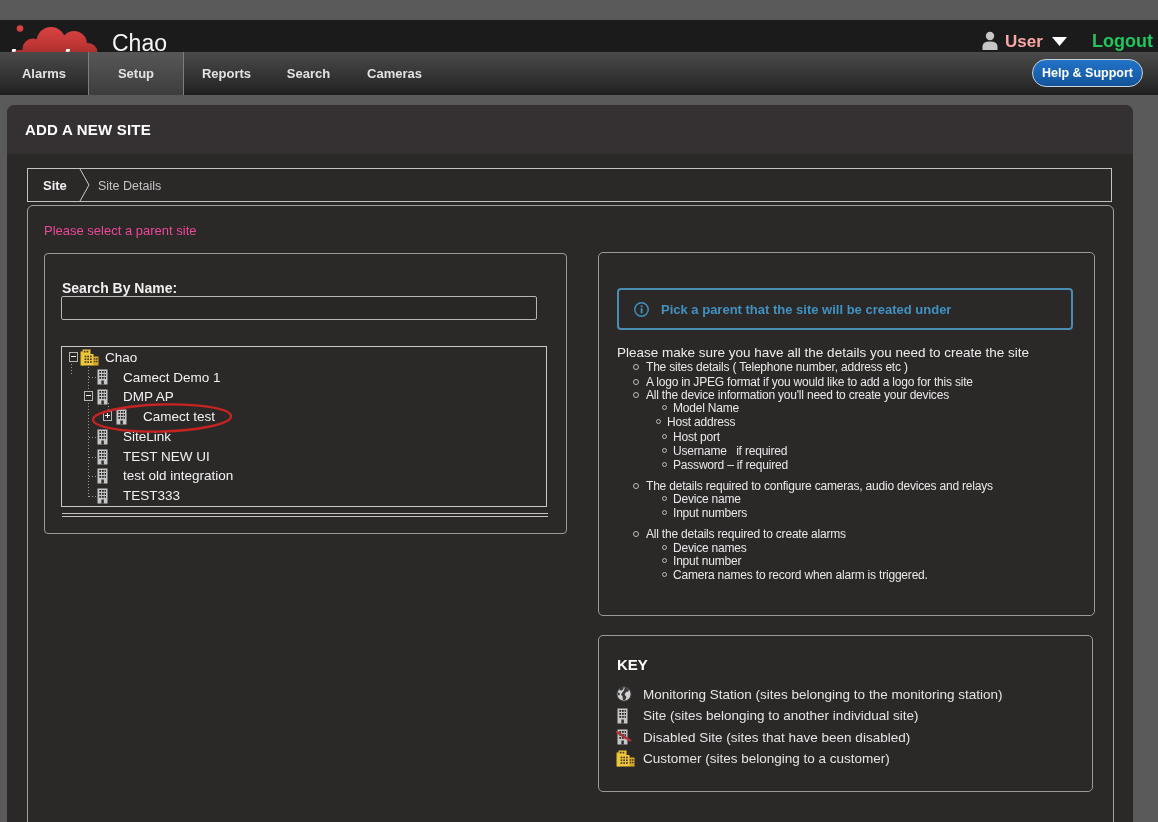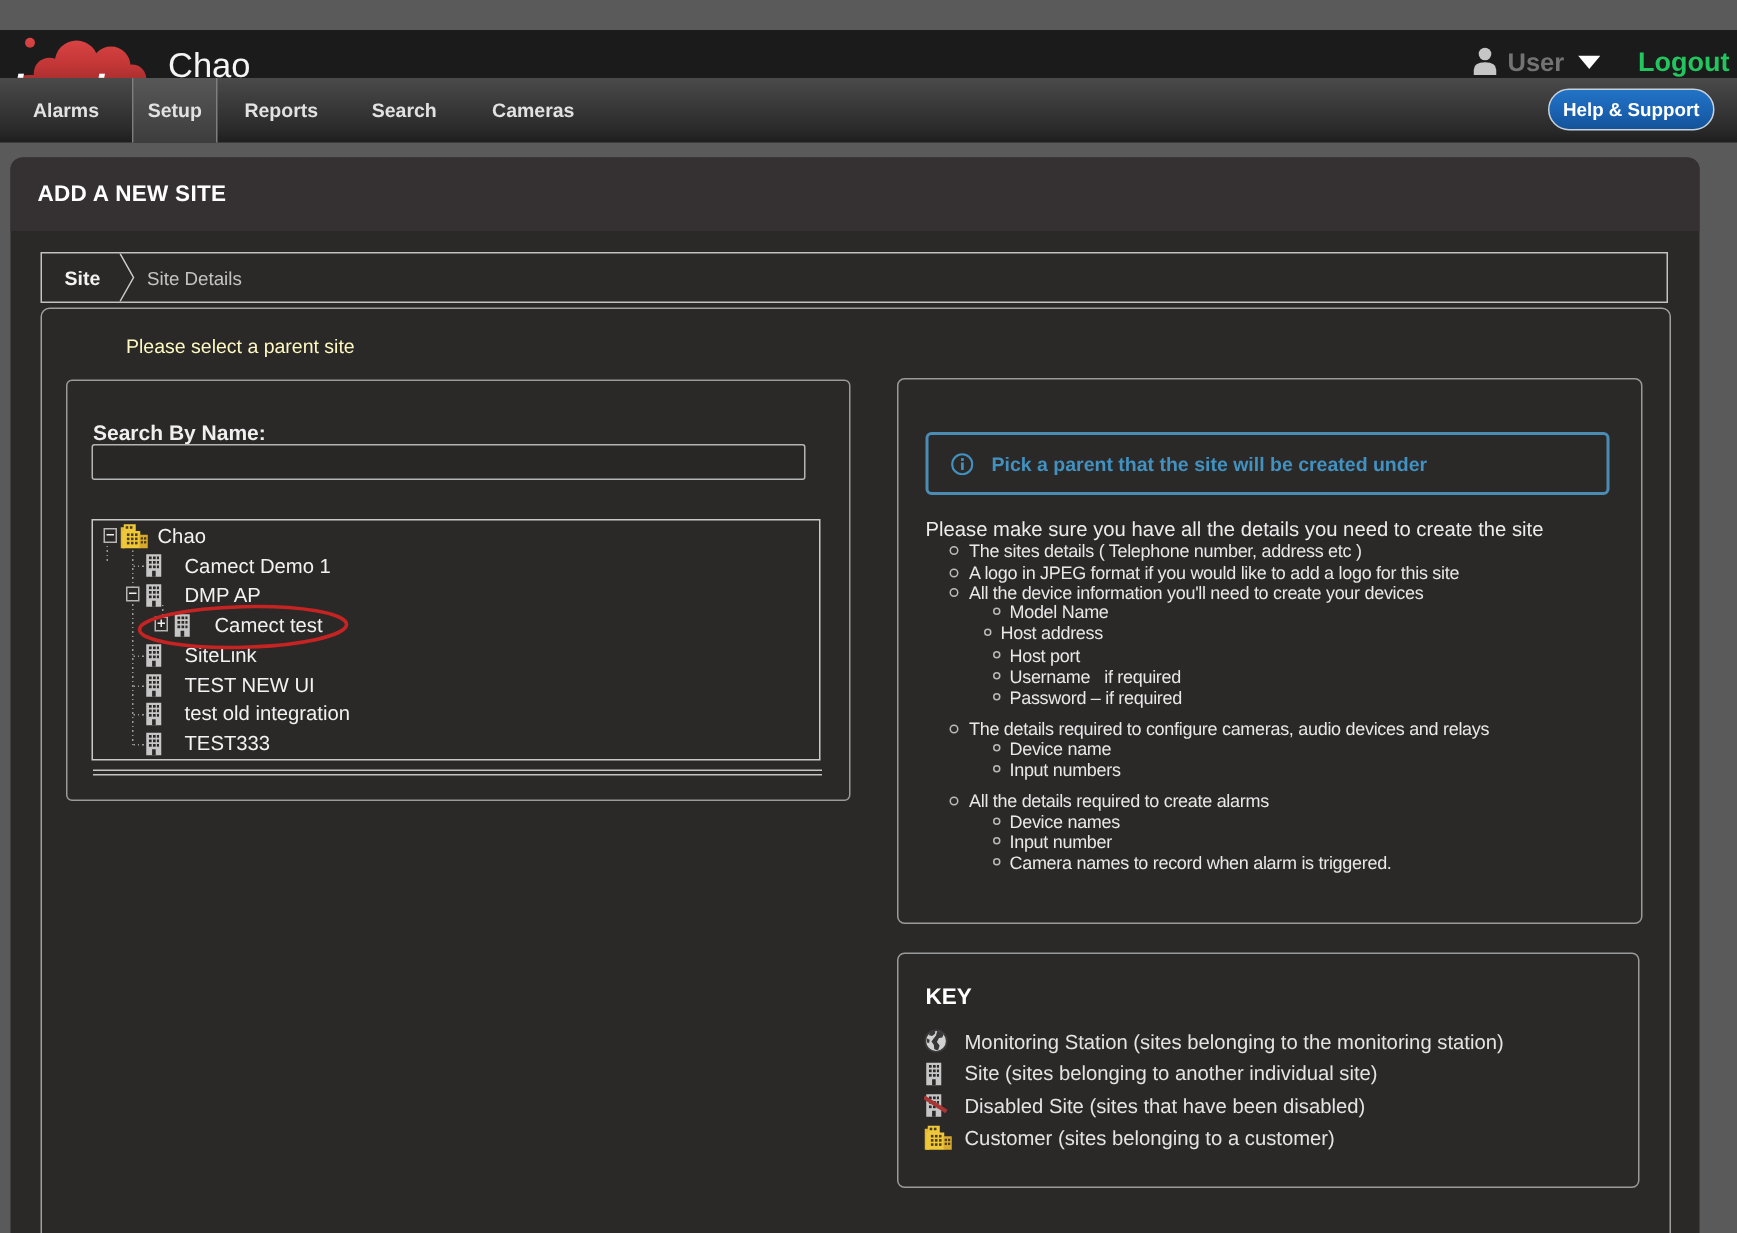--- a/index.html
+++ b/index.html
@@ -3,21 +3,21 @@
 <meta charset="utf-8">
 <style>
   * { margin:0; padding:0; box-sizing:border-box; }
   html,body { width:1158px; height:822px; overflow:hidden; }
   body { background:#5a5a5a; font-family:"Liberation Sans", sans-serif; position:relative; }
   .abs { position:absolute; }
 
   
   #topbar { position:absolute; left:0; top:0; width:1158px; height:40px; background:#1b1b1b;margin-top:20px; }
   #chao { position:absolute; left:112px; top:10px; font-size:23px; color:#f5f5f5; }
-  #user { position:absolute; left:1005px; top:12px; font-size:17px; font-weight:bold; color:#737373; }
+  #user { position:absolute; left:1005px; top:12px; font-size:17px; font-weight:bold; color:#fca5a5; }
   #logout { position:absolute; left:1092px; top:11px; font-size:18px; font-weight:bold; color:#22c55e; }
 
   
   #navbar { position:absolute; left:0; top:52px; width:1158px; height:43px;
     background:linear-gradient(180deg,#4a4a4a 0%,#383838 45%,#2a2a2a 80%,#1e1e1e 100%); }
   .tab { float:left; height:43px; line-height:43px; text-align:center; color:#e2e2e2;
     font-size:13px; font-weight:bold; }
   #tab-setup { background:linear-gradient(180deg,#575757 0%,#494949 55%,#3d3d3d 100%);
     border-left:1px solid #7e7e7e; border-right:1px solid #7e7e7e; }
   #helpbtn { position:absolute; left:1032px; top:7px; width:111px; height:28px; border-radius:14px;
@@ -35,21 +35,21 @@
 
   
   #crumb { position:absolute; left:20px; top:63px; width:1085px; height:34px;
     border:1px solid #c2c2c2; background:#2b2828; }
   #crumb .site { position:absolute; left:15px; top:9px; font-size:13px; font-weight:bold; color:#f2f2f2; }
   #crumb .sited { position:absolute; left:70px; top:10px; font-size:12.5px; color:#c4c4c4; }
 
   
   #bigbox { position:absolute; left:20px; top:100px; width:1087px; height:640px;
     border:1px solid #a0a0a0; border-radius:6px; }
-  #pselect { position:absolute; left:37px; top:118px; font-size:13px; color:#fef9c3;margin-left:40px; }
+  #pselect { position:absolute; left:37px; top:118px; font-size:13px; color:#ec4899; }
 
   
   #lpanel { position:absolute; left:37px; top:148px; width:523px; height:281px;
     border:1px solid #9a9a9a; border-radius:4px; }
   #searchlbl { position:absolute; left:55px; top:175px; font-size:14px; font-weight:bold; color:#efefef; }
   #searchinput { position:absolute; left:54px; top:191px; width:476px; height:24px;
     border:1px solid #b5b5b5; border-radius:2px; background:#292626; }
   #treebox { position:absolute; left:54px; top:241px; width:486px; height:161px;
     border:1px solid #c9c9c9; }
   .divline { position:absolute; left:55px; width:486px; height:1px; background:#c4c4c4; }
@@ -154,21 +154,21 @@
   </svg>
   <span id="user">User</span>
   <svg class="abs" style="left:1052px;top:17px" width="15" height="9" viewBox="0 0 15 9">
     <path d="M0 0 L15 0 L7.5 9 Z" fill="#fff"></path>
   </svg>
   <span id="logout">Logout</span>
 </div>
 
 <div id="navbar">
   <div class="tab" style="width:88px">Alarms</div>
-  <div class="tab" id="tab-setup" style="width:57px">Setup</div>
+  <div class="tab" id="tab-setup" style="width:96px">Setup</div>
   <div class="tab" style="width:85px">Reports</div>
   <div class="tab" style="width:79px">Search</div>
   <div class="tab" style="width:93px">Cameras</div>
   <div id="helpbtn">Help &amp; Support</div>
 </div>
 
 <div id="wrapper">
   <div id="crumb">
     <span class="site">Site</span>
     <svg style="position:absolute;left:51px;top:0" width="14" height="32" viewBox="0 0 14 32">

